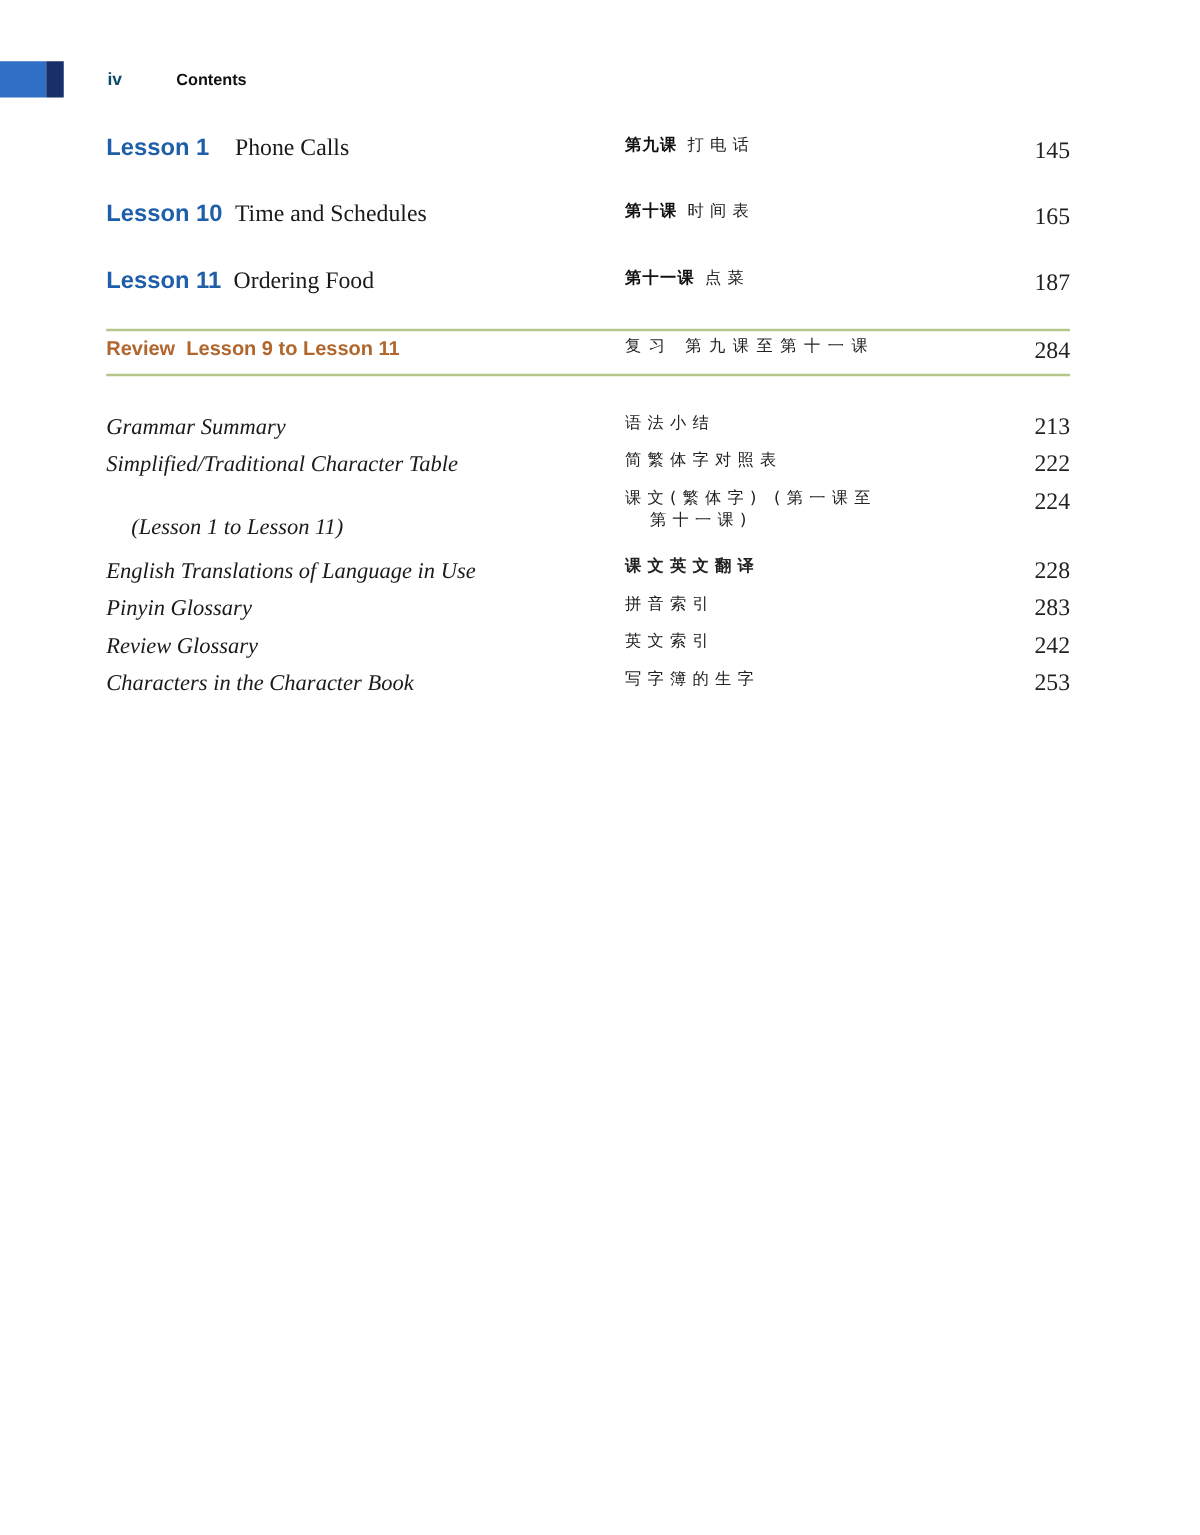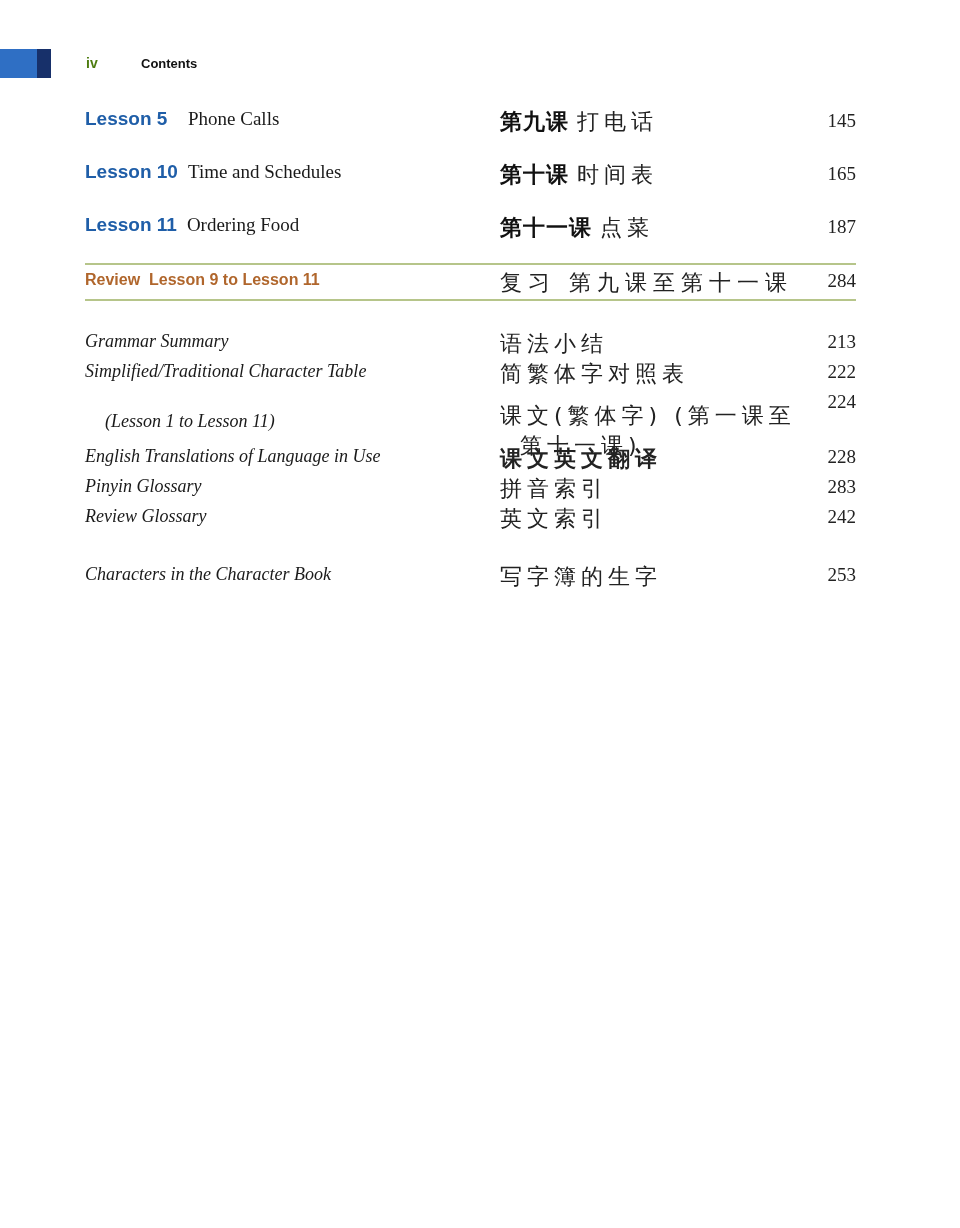--- a/index.html
+++ b/index.html
@@ -28,21 +28,21 @@
     .running-head {
       position: absolute;
       top: 55px;
       left: 86px;
       font-family: "Liberation Sans", "DejaVu Sans", sans-serif;
       font-weight: bold;
       font-size: 13px;
       display: flex;
       align-items: baseline;
     }
-    .running-head .page-num { color: #4d7c0f; width: 55px; font-size: 14px; }
+    .running-head .page-num { color: #0c4a6e; width: 55px; font-size: 14px; }
     .running-head .section { color: #111; }
 
     .toc {
       position: absolute;
       left: 85px;
       width: 771px;
     }
     .row {
       position: absolute;
       left: 0;
@@ -52,21 +52,21 @@
     .col-en {
       position: absolute;
       left: 0;
       white-space: nowrap;
     }
     .col-zh {
       position: absolute;
       left: 415px;
       white-space: nowrap;
       font-family: "DejaVu Sans", sans-serif;
-      font-size: 22px;
+      font-size: 13px;
       letter-spacing: 5px;
       color: #222;
     }
     .col-page {
       position: absolute;
       right: 0;
       font-size: 19px;
       color: #222;
     }
 
@@ -135,21 +135,21 @@
 
 <div class="running-head">
   <span class="page-num">iv</span>
   <span class="section">Contents</span>
 </div>
 
 <div class="toc">
 
   <div class="row" style="top:108px;">
     <span class="col-en" style="top:0;">
-      <span class="lesson-label" style="width:93px;">Lesson 5</span><span class="lesson-title">Phone Calls</span>
+      <span class="lesson-label" style="width:93px;">Lesson 1</span><span class="lesson-title">Phone Calls</span>
     </span>
     <span class="col-zh" style="top:-1px;">
       <span class="zh-bold">第九课</span><span>打电话</span>
     </span>
     <span class="col-page" style="top:2px;">145</span>
   </div>
 
   <div class="row" style="top:161px;">
     <span class="col-en" style="top:0;">
       <span class="lesson-label">Lesson 10</span><span class="lesson-title">Time and Schedules</span>
@@ -186,21 +186,21 @@
     <div class="row" style="top:361px;">
       <span class="col-en">Simplified/Traditional Character Table</span>
       <span class="col-zh" style="top:-2px;">简繁体字对照表</span>
       <span class="col-page">222</span>
     </div>
 
     <div class="row" style="top:391px; height:54px;">
       <span class="col-en">
         <span class="sub">(Lesson 1 to Lesson 11)</span>
       </span>
-      <span class="col-zh" style="top:-2px;margin-top:12px;">
+      <span class="col-zh" style="top:-2px;">
         <span>课文(繁体字) (第一课至</span>
         <span class="zh-sub">第十一课)</span>
       </span>
       <span class="col-page">224</span>
     </div>
 
     <div class="row" style="top:446px;">
       <span class="col-en">English Translations of Language in Use</span>
       <span class="col-zh" style="top:-2px;font-weight:bold;">课文英文翻译</span>
       <span class="col-page">228</span>
@@ -211,19 +211,19 @@
       <span class="col-zh" style="top:-2px;">拼音索引</span>
       <span class="col-page">283</span>
     </div>
 
     <div class="row" style="top:506px;">
       <span class="col-en">Review Glossary</span>
       <span class="col-zh" style="top:-2px;">英文索引</span>
       <span class="col-page">242</span>
     </div>
 
-    <div class="row" style="top:564px;text-align:center;">
+    <div class="row" style="top:536px;text-align:center;">
       <span class="col-en">Characters in the Character Book</span>
       <span class="col-zh" style="top:-2px;">写字簿的生字</span>
       <span class="col-page">253</span>
     </div>
   </div>
 </div>
 
 </body></html>

